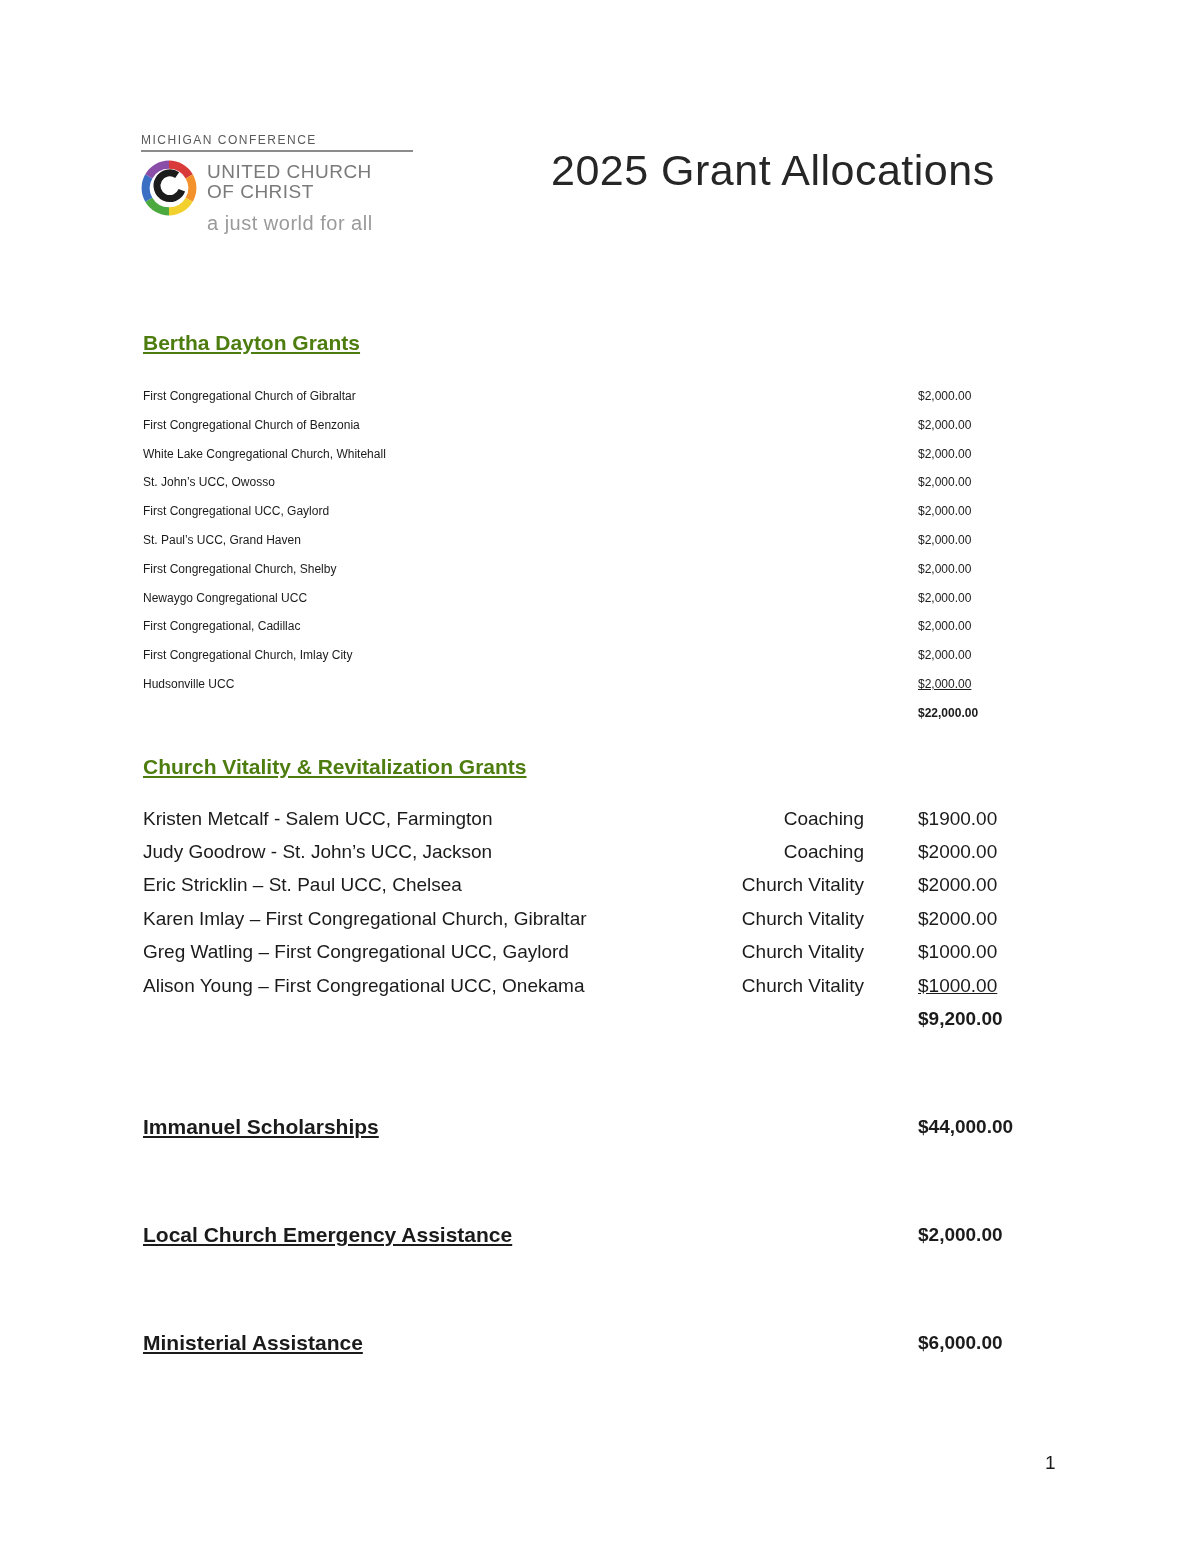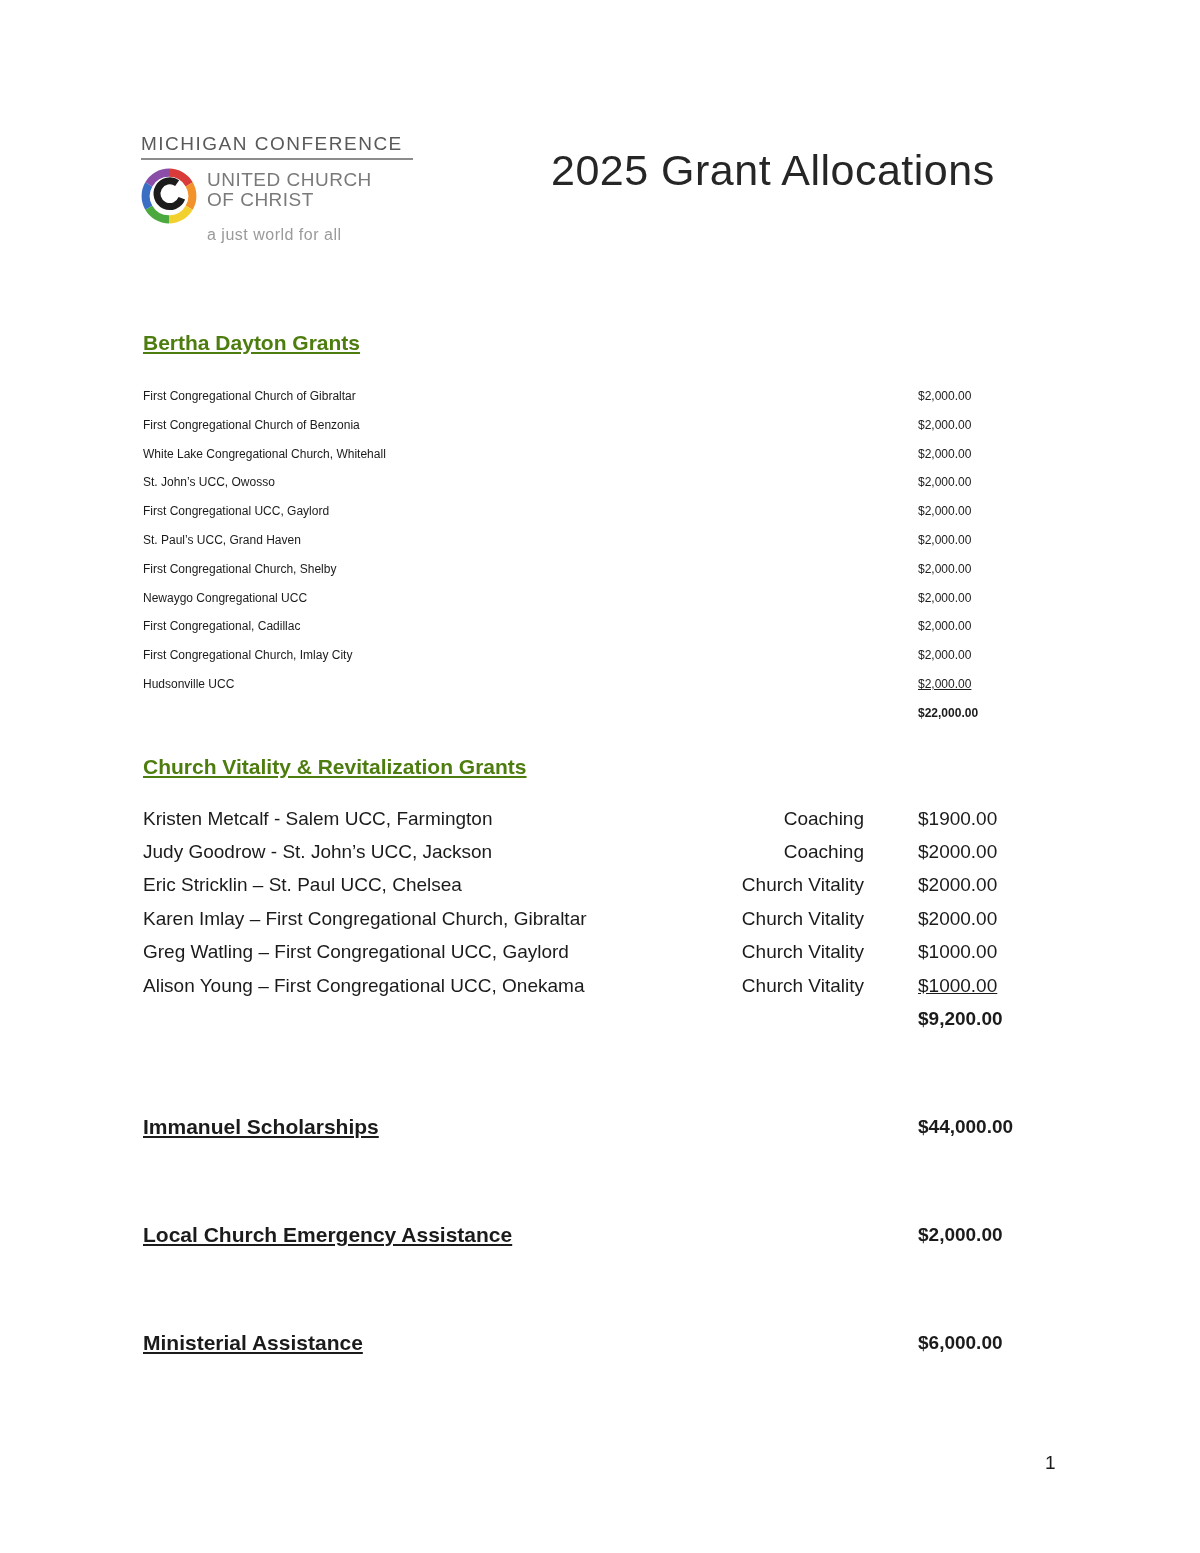--- a/index.html
+++ b/index.html
@@ -9,28 +9,28 @@
     height:1553px;
     background:#ffffff;
     font-family:"Liberation Sans", sans-serif;
     color:#1b1b1b;
     overflow:hidden;
   }
 
   
   .logo-block { position:absolute; left:141px; top:133px; width:300px; }
   .logo-conference {
-    font-size:19px; letter-spacing:1.5px; color:#595959;
+    font-size:12px; letter-spacing:1.5px; color:#595959;
     border-bottom:2px solid #8c8c8c; padding-bottom:3px; width:272px;
   }
   .logo-row { display:flex; align-items:flex-start; margin-top:8px; }
   .logo-mark { width:56px; height:56px; flex:0 0 auto; margin-right:10px; }
   .logo-textcol { padding-top:2px; }
   .logo-org { font-size:19px; color:#7a7a7a; line-height:1.05; letter-spacing:0.5px; }
-  .logo-tagline { font-size:16px; color:#9a9a9a; margin-top:16px; letter-spacing:0.5px; }
+  .logo-tagline { font-size:20px; color:#9a9a9a; margin-top:10px; letter-spacing:0.5px; }
 
   .doc-title {
     position:absolute; left:551px; top:146px;
     font-size:43px; font-weight:400; color:#262626; margin:0;
     letter-spacing:0.5px; white-space:nowrap;
   }
 
   
   .content { position:absolute; left:143px; top:330px; width:914px; }
 

